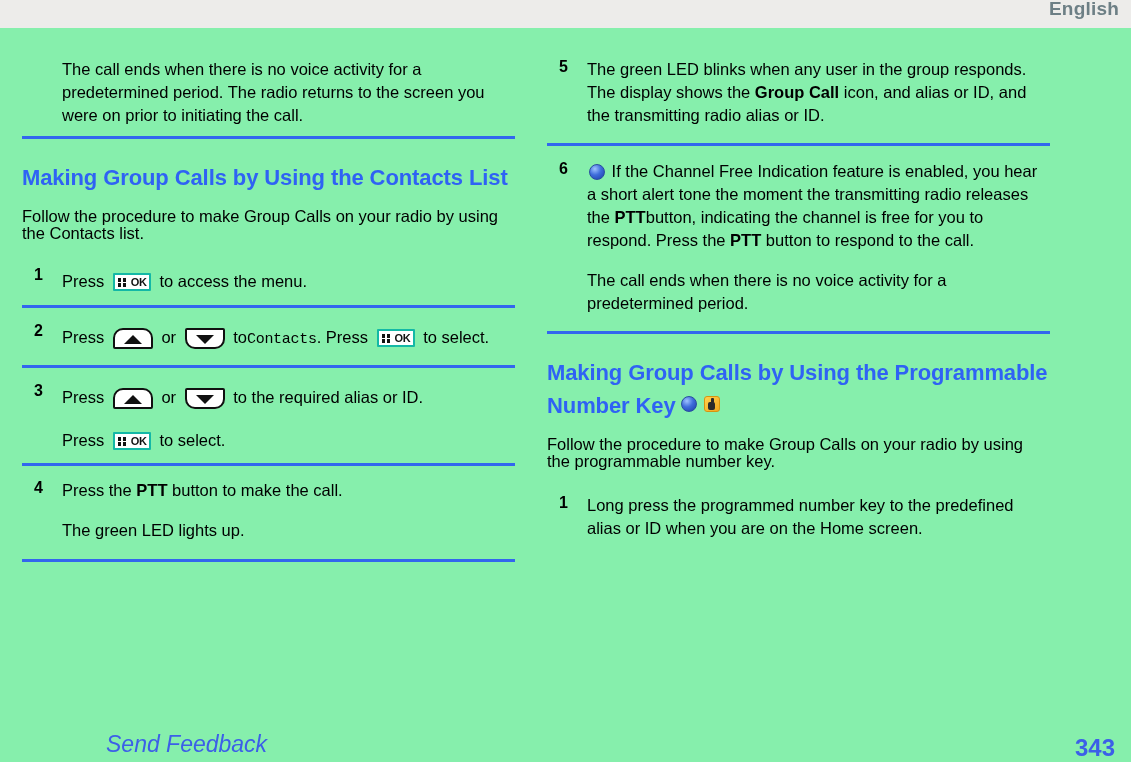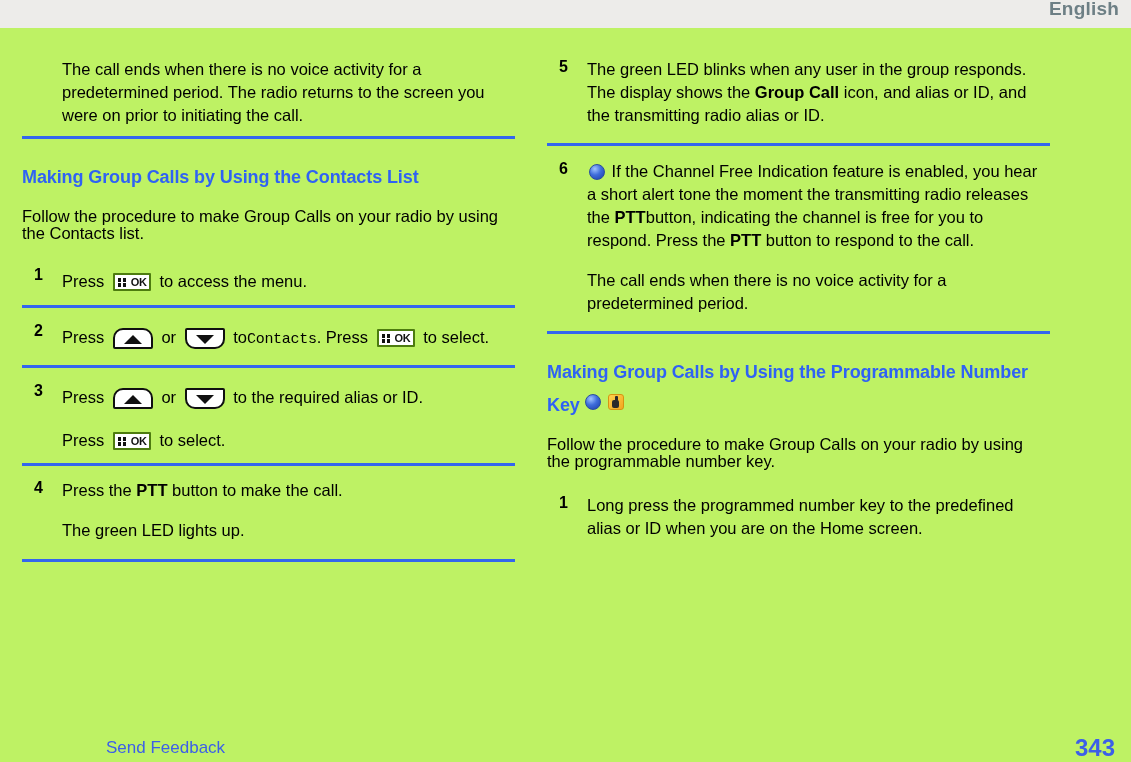--- a/index.html
+++ b/index.html
@@ -7,21 +7,21 @@
     margin: 0; padding: 0;
     width: 1131px; height: 762px;
     background: #ffffff;
     font-family: "Liberation Sans", sans-serif;
     overflow: hidden;
   }
   .page {
     position: relative;
     width: 1131px;
     height: 762px;
-    background: #bef264;
+    background: #86efac;
   }
 
   
   .header-band {
     position: absolute;
     top: 0; left: 0;
     width: 1131px;
     height: 28px;
     background: #edecea;
   }
@@ -55,21 +55,21 @@
   .para {
     font-size: 16.5px;
     line-height: 23px;
     color: #000000;
     margin: 0;
   }
   .para.top-note { padding-left: 40px; padding-top: 30px; }
 
   h2.section-title {
     color: #2F62F4;
-    font-size: 18px;
+    font-size: 22px;
     line-height: 33px;
     font-weight: bold;
     margin: 22px 0 0 0;
     letter-spacing: -0.1px;
   }
   .intro {
     font-size: 16.5px;
     line-height: 17px;
     margin: 14px 0 0 0;
     color: #000;
@@ -109,21 +109,21 @@
     font-size: 15px;
     letter-spacing: -0.3px;
   }
 
   
   .key-ok {
     display: inline-block;
     vertical-align: -4px;
     width: 38px;
     height: 18px;
-    border: 2px solid #4d7c0f;
+    border: 2px solid #14b8a6;
     border-radius: 1px;
     position: relative;
     margin: 0 4px;
     background: #fff;
   }
   .key-ok .grid {
     position: absolute;
     left: 3px; top: 3px;
     width: 9px; height: 9px;
     background:
@@ -216,24 +216,25 @@
   .footer {
     position: absolute;
     left: 0; bottom: 0;
     width: 1131px;
     height: 34px;
   }
   .send-feedback {
     position: absolute;
     left: 106px;
     bottom: 4px;
-    font-size: 17px;
+    font-size: 23px;
     color: #3c5fe8;
     text-decoration: none;
     cursor: pointer;
+    font-style: italic;
   }
   .page-num {
     position: absolute;
     right: 16px;
     bottom: 0px;
     font-size: 24px;
     font-weight: bold;
     color: #3c5fe8;
   }
 </style>

